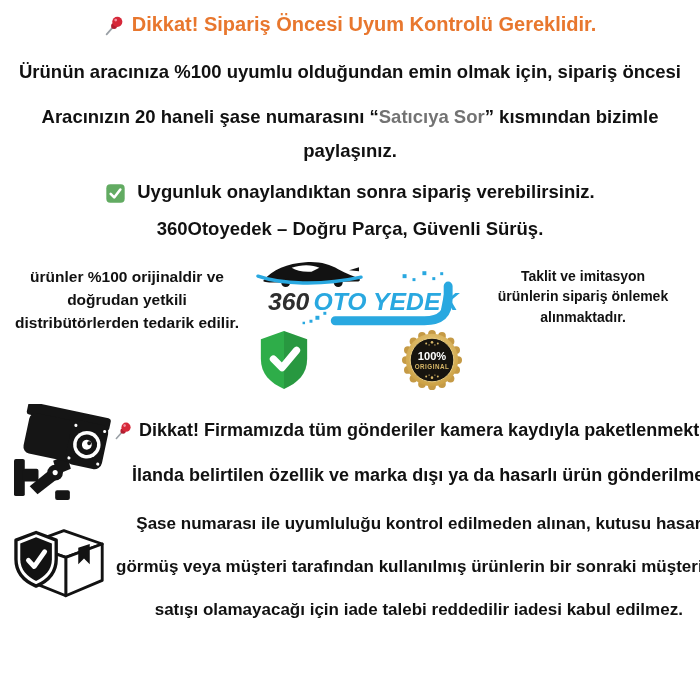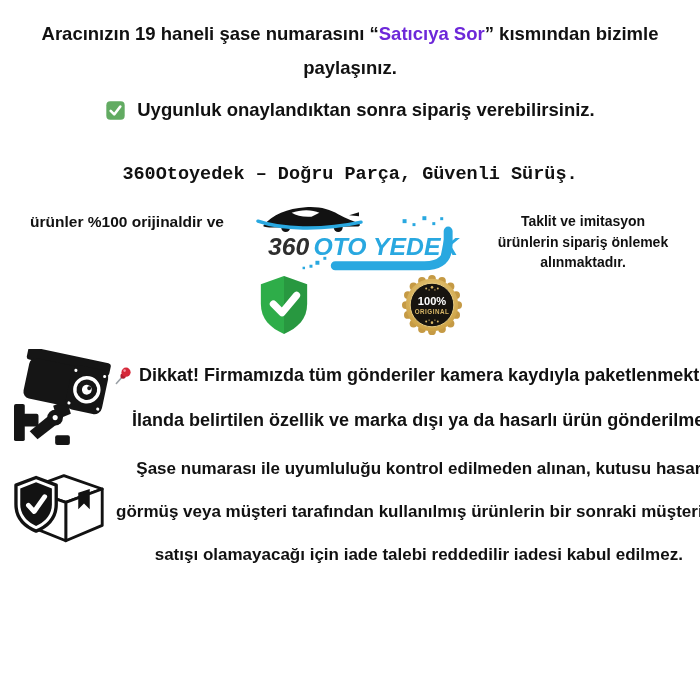--- a/index.html
+++ b/index.html
@@ -11,23 +11,23 @@
   }
   .canvas{position:relative;width:700px;height:700px;overflow:hidden;background:#fff;text-align:center;}
 
   .hdr{
     padding-top:13px;display:flex;justify-content:center;align-items:center;gap:7px;
     font-size:20px;color:#E8772E;white-space:nowrap;
   }
   .compat{margin:24px 0 0;font-size:18.5px;white-space:nowrap;}
   .chassis{margin:17px auto 0;width:660px;font-size:18.5px;line-height:1.85;}
   .chassis .ln{display:block;white-space:nowrap;}
-  .orange{color:#6d28d9;}
+  .orange{color:#737373;}
   .approval{margin:13px 0 0;display:flex;justify-content:center;align-items:center;gap:11px;font-size:18.5px;white-space:nowrap;}
-  .slogan{margin:43px 0 0;font-size:18.5px;white-space:nowrap;font-family:Liberation Mono, monospace;}
+  .slogan{margin:14px 0 0;font-size:18.5px;white-space:nowrap;}
 
   .columns{margin-top:15px;display:flex;align-items:flex-start;}
   .col-left{width:254px;padding-top:11px;font-size:15.5px;line-height:1.48;}
   .col-center{width:212px;display:flex;flex-direction:column;align-items:center;}
   .col-right{flex:1;padding-top:11px;font-size:14px;line-height:1.48;}
   .col-left div,.col-right div{white-space:nowrap;}
 
   .badges{width:206px;display:flex;justify-content:space-between;align-items:flex-start;margin-top:-2px;text-align:center;}
 
   .row{display:flex;align-items:center;text-align:left;}
@@ -44,43 +44,57 @@
   .ret-text div:last-child{margin-bottom:0;}
 
   svg{display:block;}
   .inline-ico svg{display:inline-block;vertical-align:middle;}
 </style>
 </head>
 <body>
 
 <div class="canvas">
 
-
+  <div class="hdr">
+    <span class="inline-ico">
+      <svg width="21" height="22" viewBox="0 0 24 24">
+        <line x1="10" y1="13.5" x2="3" y2="21.5" stroke="#9aa0a6" stroke-width="2" stroke-linecap="round"></line>
+        <circle cx="11.5" cy="12" r="3.4" fill="#B01E30"></circle>
+        <circle cx="15.2" cy="7.2" r="5.8" fill="#D62839"></circle>
+        <circle cx="13.4" cy="5.2" r="1.6" fill="#F293A3"></circle>
+      </svg>
+    </span>
+    <span>Dikkat! Sipariş Öncesi Uyum Kontrolü Gereklidir.</span>
+  </div>
+
+  <p class="compat">Ürünün aracınıza %100 uyumlu olduğundan emin olmak için, sipariş öncesi</p>
 
   <p class="chassis">
-    <span class="ln"><span>Aracınızın 19 haneli şase numarasını “</span><span class="orange">Satıcıya Sor</span><span>” kısmından bizimle</span></span>
+    <span class="ln"><span>Aracınızın 20 haneli şase numarasını “</span><span class="orange">Satıcıya Sor</span><span>” kısmından bizimle</span></span>
     <span class="ln">paylaşınız.</span>
   </p>
 
   <p class="approval">
     <span class="inline-ico">
       <svg width="21" height="21" viewBox="0 0 24 24">
         <rect x="1.5" y="1.5" width="21" height="21" rx="4.5" fill="#62AB62"></rect>
         <path d="M6.5 12.5 L10.5 16.5 L17.5 7.5" stroke="#fff" stroke-width="3" fill="none" stroke-linecap="round" stroke-linejoin="round"></path>
       </svg>
     </span>
     <span>Uygunluk onaylandıktan sonra sipariş verebilirsiniz.</span>
   </p>
 
   <p class="slogan">360Otoyedek – Doğru Parça, Güvenli Sürüş.</p>
 
   <div class="columns">
 
     <div class="col-left">
       <div>ürünler %100 orijinaldir ve</div>
+      <div>doğrudan yetkili</div>
+      <div>distribütörlerden tedarik edilir.</div>
     </div>
 
     <div class="col-center">
       <span>
         <svg width="208" height="76" viewBox="0 0 210 76">
 
           <path d="M8 25 C16 15 32 8 50 7 C64 6 74 9 83 14 C91 18.5 99 21 104 23.5 C106 24.5 105 26.5 101 26.5 L16 27.5 C9 27.5 6 26.5 8 25 Z" fill="#121212"></path>
           <path d="M36 12.5 C45 9 57 9 64 12.5 L56 16.5 C47 17 41 15.5 36 12.5 Z" fill="#fff"></path>
           <path d="M94 15 L104 12 L104 16 Z" fill="#121212"></path>
           <circle cx="30" cy="27.5" r="4.5" fill="#121212"></circle>

